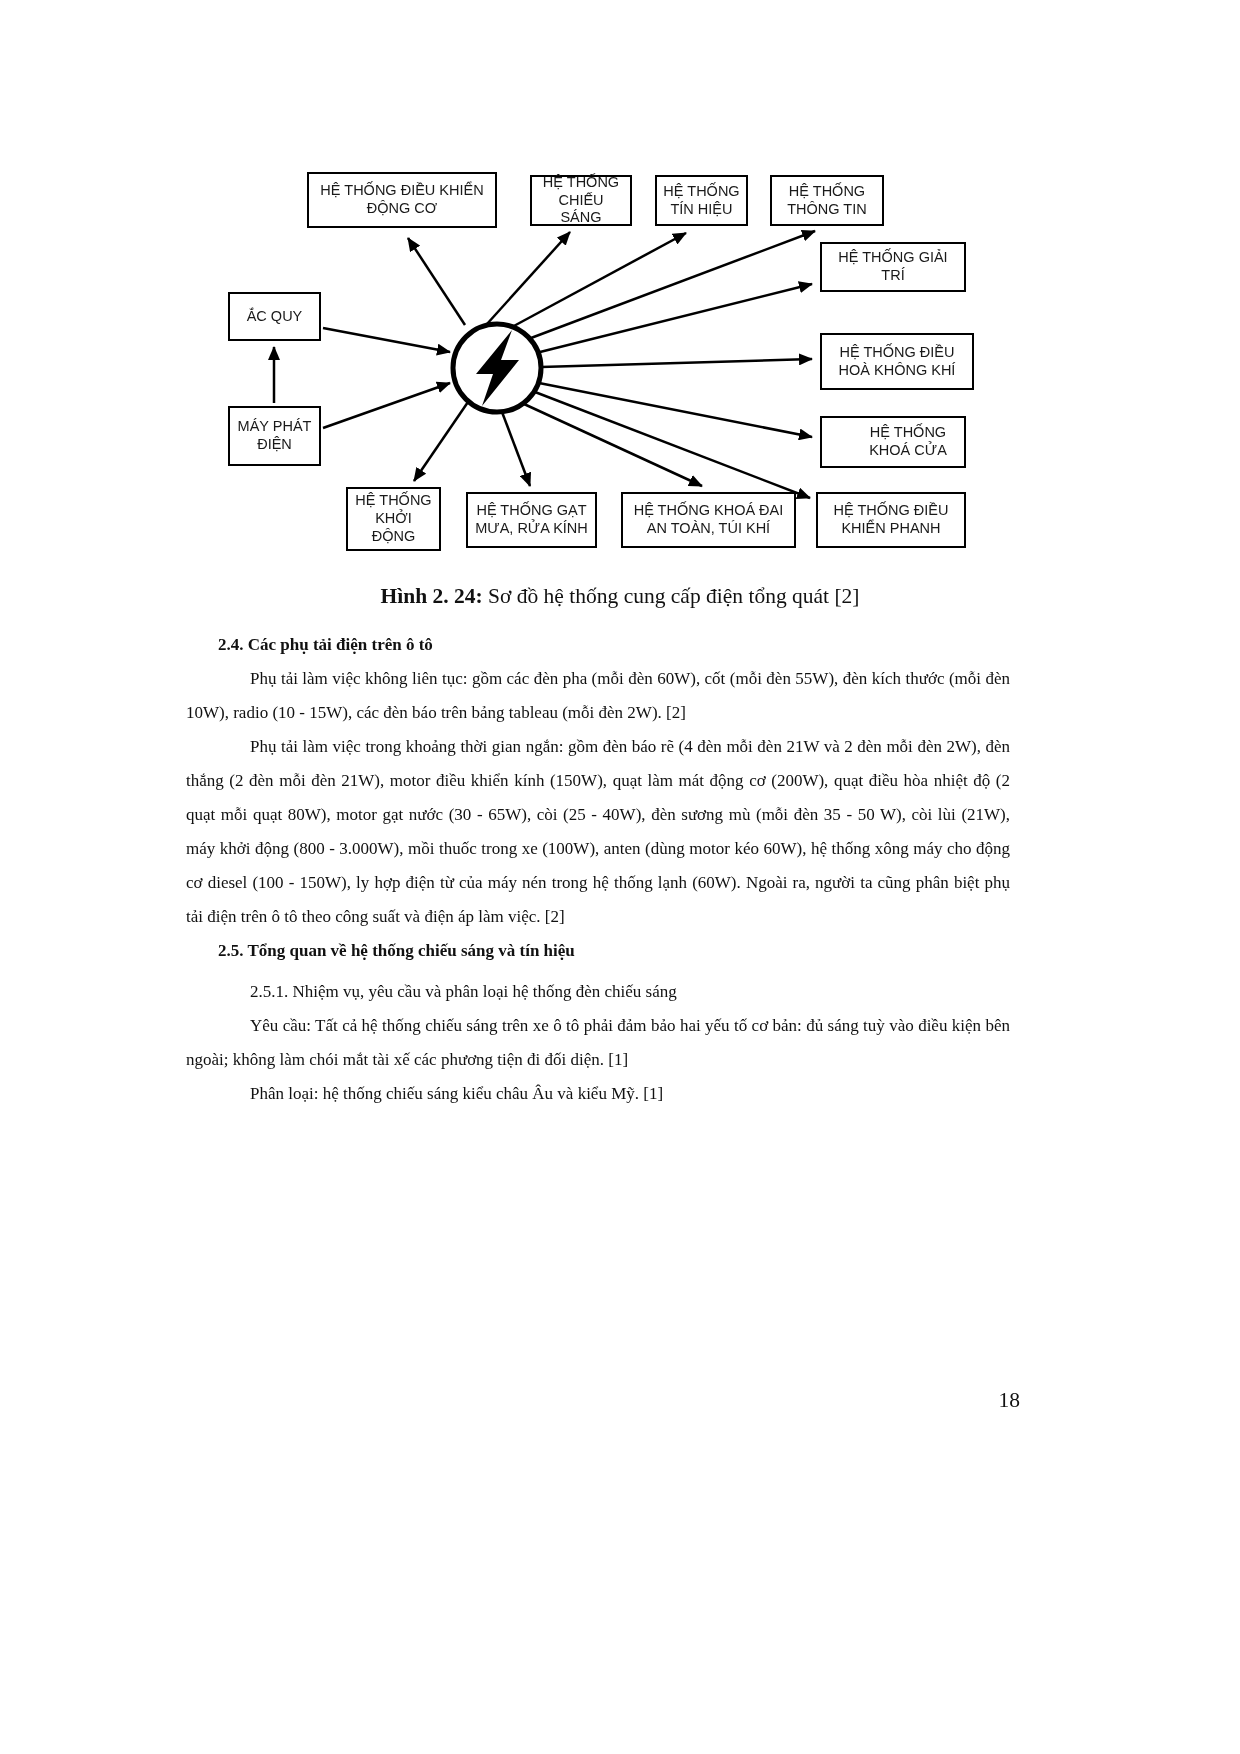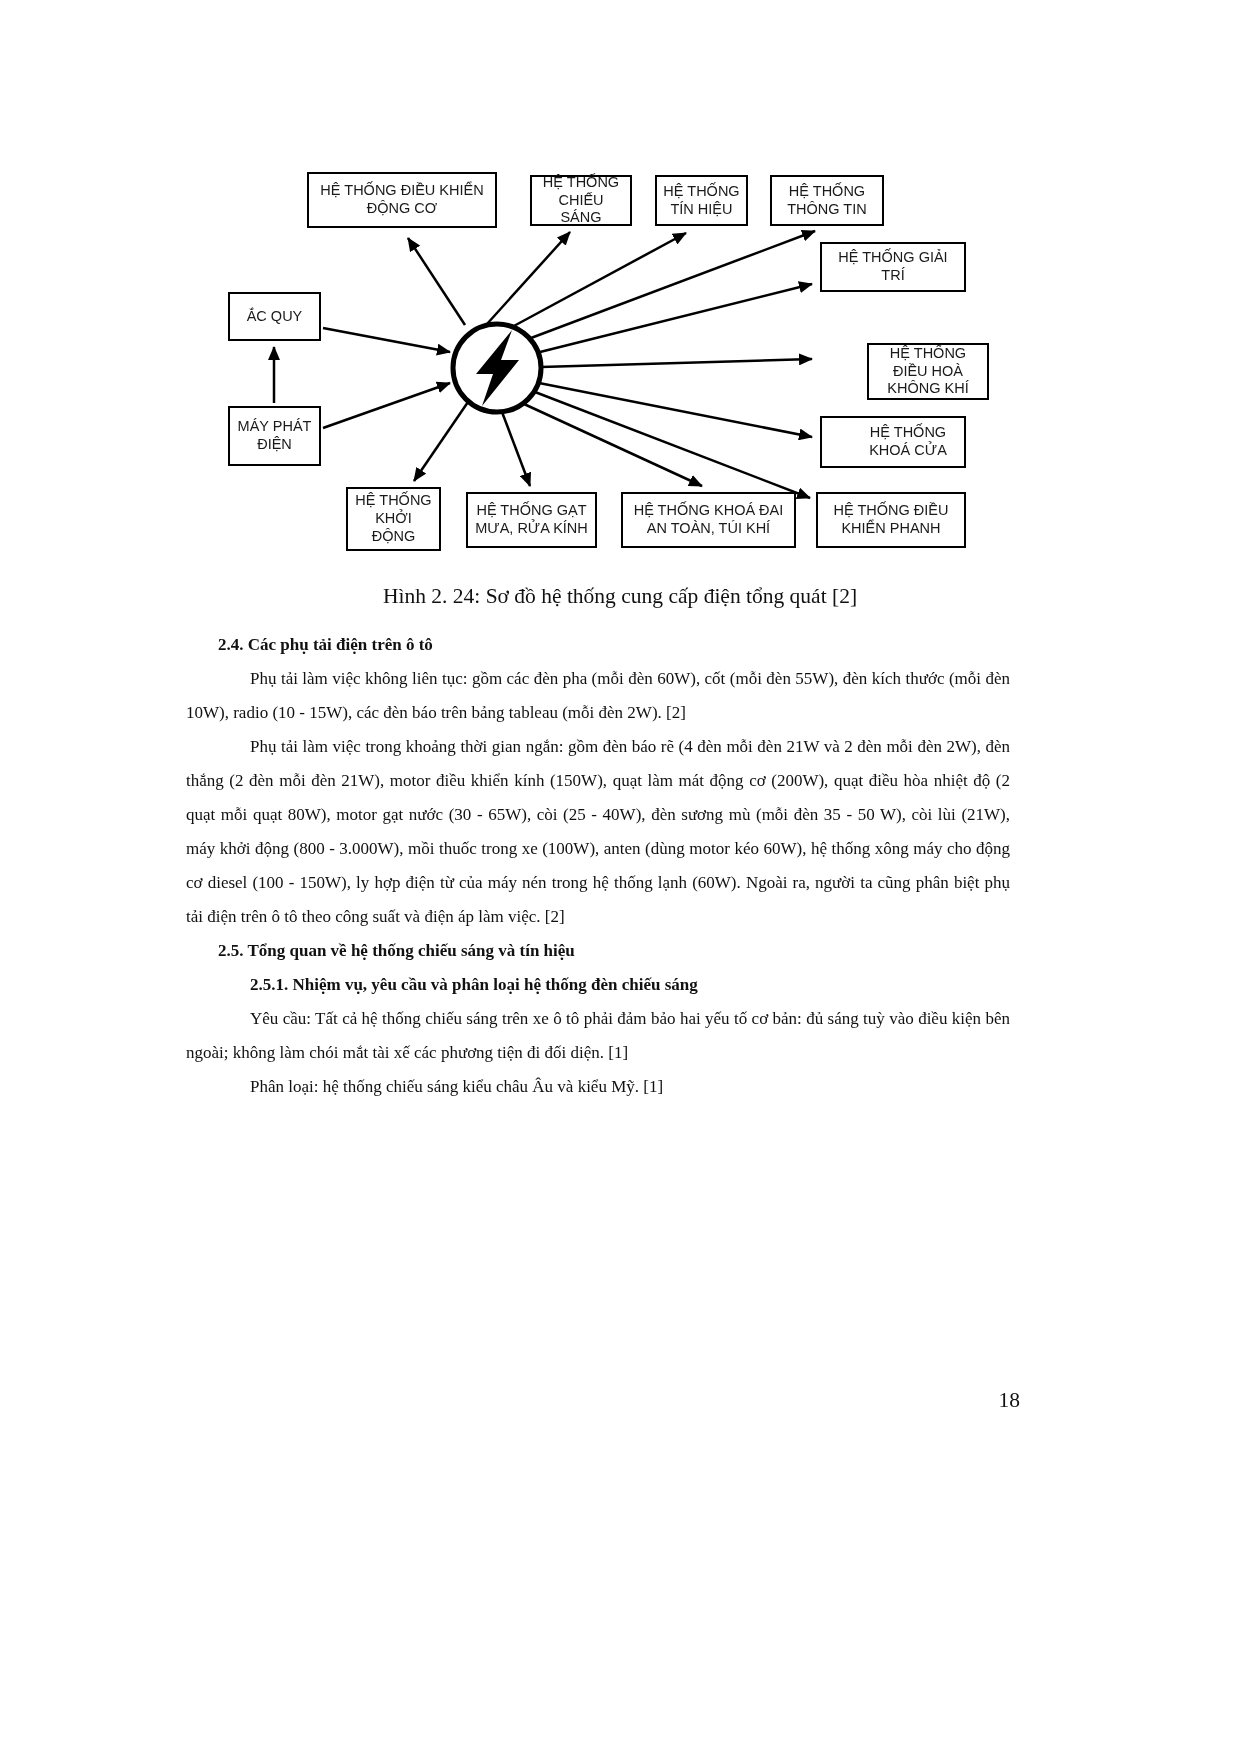--- a/index.html
+++ b/index.html
@@ -14,40 +14,40 @@
     position:absolute; box-sizing:border-box; background:#fff;
     border:2px solid #000; display:flex; align-items:center; justify-content:center;
     text-align:center; font-family:"Liberation Sans", sans-serif;
     font-size:14.5px; line-height:1.22; color:#1a1a1a; padding:3px 5px;
   }
   .b1  { left:307px; top:172px; width:190px; height:56px; }
   .b2  { left:530px; top:175px; width:102px; height:51px; }
   .b3  { left:655px; top:175px; width:93px;  height:51px; }
   .b4  { left:770px; top:175px; width:114px; height:51px; }
   .b5  { left:820px; top:242px; width:146px; height:50px; }
-  .b6  { left:820px; top:343px; width:122px; height:57px;margin-left:47px; }
+  .b6  { left:820px; top:333px; width:154px; height:57px; }
   .b7  { left:820px; top:416px; width:146px; height:52px;padding-left:35px; }
   .b8  { left:816px; top:492px; width:150px; height:56px; }
   .b9  { left:621px; top:492px; width:175px; height:56px; }
   .b10 { left:466px; top:492px; width:131px; height:56px; }
   .b11 { left:346px; top:487px; width:95px;  height:64px; }
   .b12 { left:228px; top:292px; width:93px;  height:49px; }
   .b13 { left:228px; top:406px; width:93px;  height:60px; }
 
   .caption { position:absolute; left:0; top:584px; width:1240px; text-align:center;
              font-size:21.5px; }
-  .caption .cap-bold { font-weight:400; }
+  .caption .cap-bold { font-weight:700; }
 
   .content {
     position:absolute; left:186px; top:628px; width:824px;
     font-size:17px; line-height:34px; text-align:justify;
   }
   .content p { margin:0; text-indent:64px; }
   .content .hsec  { font-weight:700; padding-left:32px; text-indent:0; text-align:left; }
-  .content .hsub  { font-weight:700; padding-left:64px; text-indent:0; text-align:left; }
+  .content .hsub  { font-weight:400; padding-left:64px; text-indent:0; text-align:left;margin-top:7px; }
 
   .pageno { position:absolute; left:960px; top:1388px; width:60px; text-align:right;
             font-size:21.5px; }
 </style>
 </head>
 <body>
 
 <div class="diagram">
   <svg class="svg-layer" viewBox="0 0 1240 570" xmlns="http://www.w3.org/2000/svg">
     <defs>

